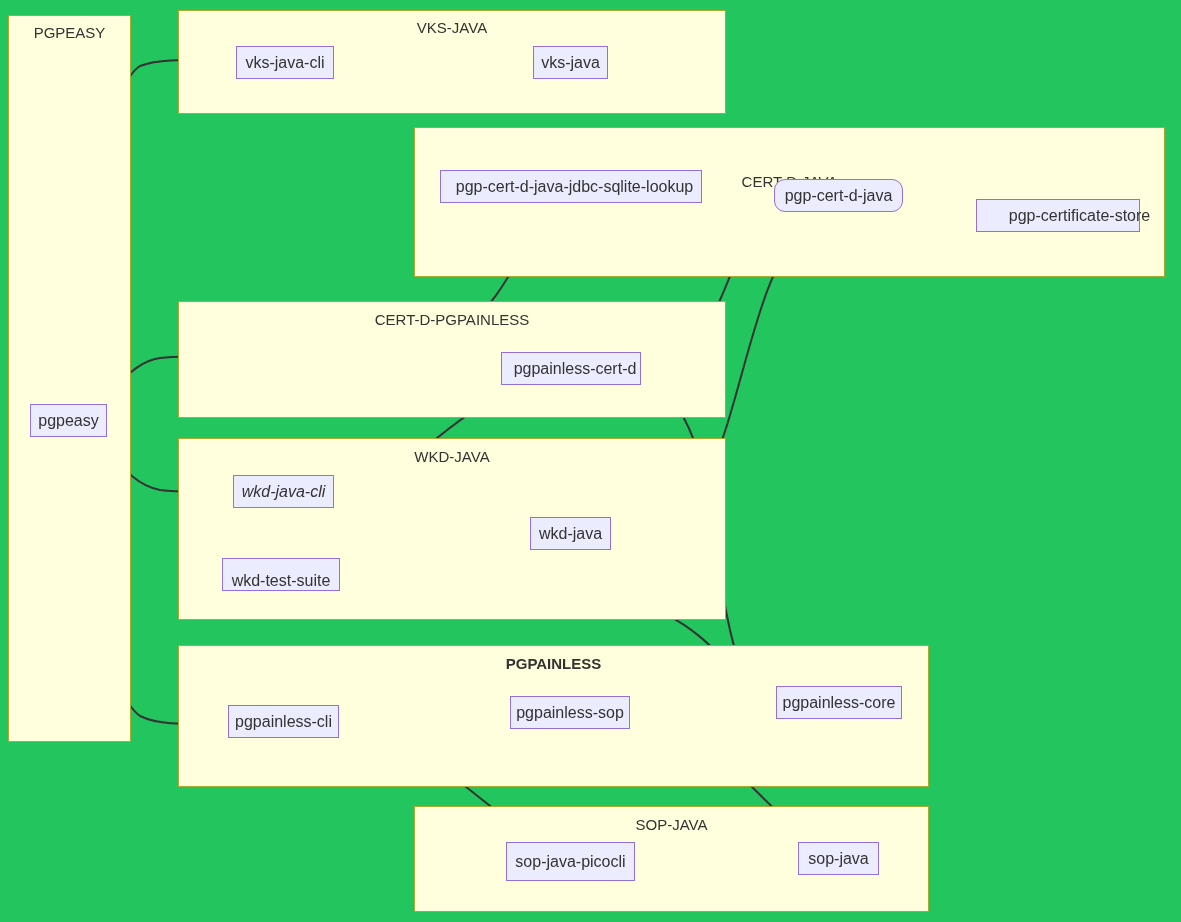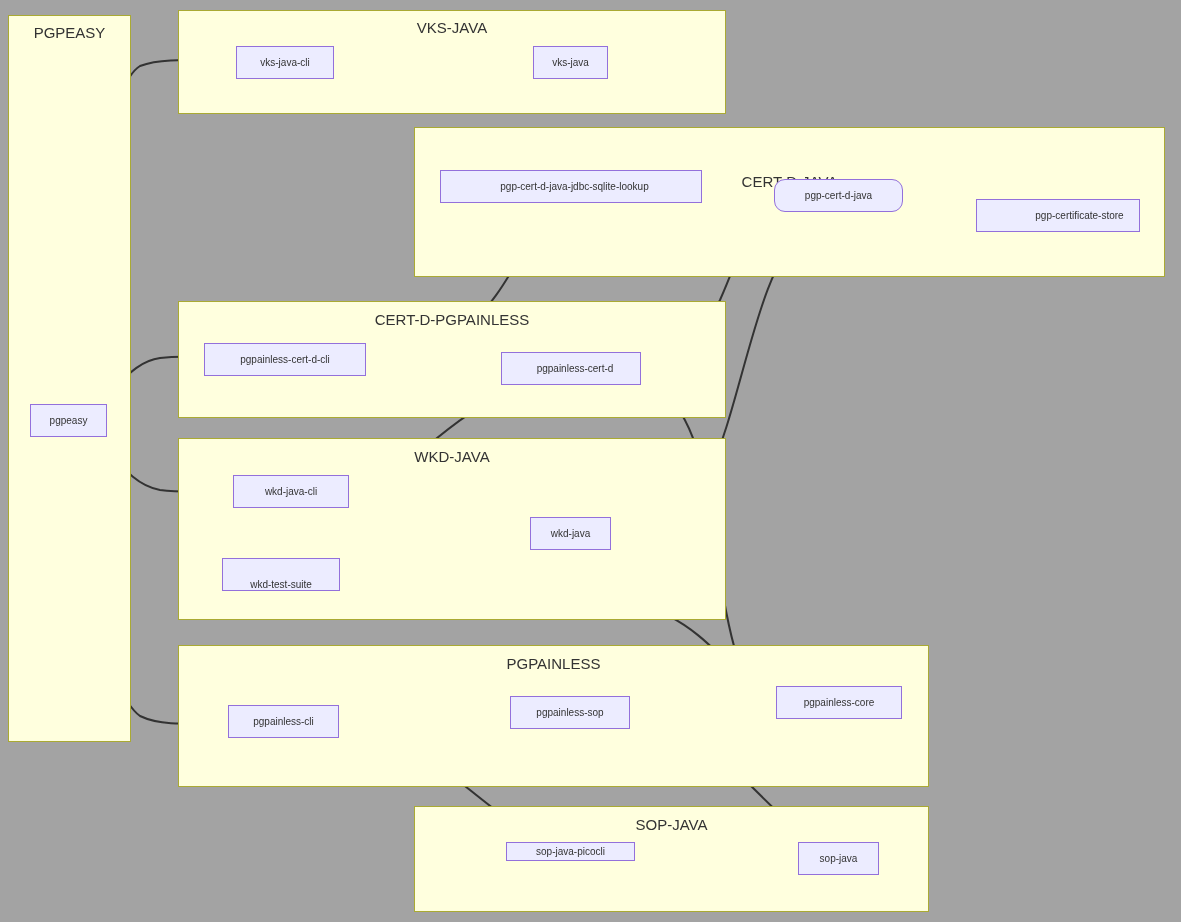--- a/index.html
+++ b/index.html
@@ -4,21 +4,21 @@
 <style>
   html, body {
     margin: 0;
     padding: 0;
     background: #000000;
   }
   #canvas {
     position: relative;
     width: 1181px;
     height: 922px;
-    background: #a3a3a3;
+    background: #22c55e;
     font-family: "Liberation Sans", sans-serif;
     overflow: hidden;
   }
   #edges {
     position: absolute;
     left: 0;
     top: 0;
     width: 1181px;
     height: 922px;
     pointer-events: none;
@@ -39,21 +39,21 @@
     white-space: nowrap;
   }
   .node {
     position: absolute;
     background: #ececff;
     border: 1px solid #9370db;
     box-sizing: border-box;
     display: flex;
     align-items: center;
     justify-content: center;
-    font-size: 10px;
+    font-size: 16px;
     color: #333333;
     white-space: nowrap;
   }
 </style>
 </head>
 <body>
 
 <div id="canvas">
 
   <svg id="edges" viewBox="0 0 1181 922" xmlns="http://www.w3.org/2000/svg">
@@ -122,21 +122,21 @@
 
   <div class="cluster" style="left:178px; top:301px; width:548px; height:117px;">
     <div class="cluster-label" style="top:9px;">CERT-D-PGPAINLESS</div>
   </div>
 
   <div class="cluster" style="left:178px; top:438px; width:548px; height:182px;">
     <div class="cluster-label" style="top:9px;">WKD-JAVA</div>
   </div>
 
   <div class="cluster" style="left:178px; top:645px; width:751px; height:142px;">
-    <div class="cluster-label" style="top:9px;">PGPAINLESS</div>
+    <div class="cluster-label" style="top:9px;font-weight:bold;">PGPAINLESS</div>
   </div>
 
   <div class="cluster" style="left:414px; top:806px; width:515px; height:106px;">
     <div class="cluster-label" style="top:9px;">SOP-JAVA</div>
   </div>
 
   <div class="node" style="left:30px; top:404px; width:77px; height:33px;">
     <span>pgpeasy</span>
   </div>
 
@@ -153,29 +153,26 @@
   </div>
 
   <div class="node" style="left:774px; top:179px; width:129px; height:33px;border-radius:11px;">
     <span>pgp-cert-d-java</span>
   </div>
 
   <div class="node" style="left:976px; top:199px; width:164px; height:33px;padding-left:43px;">
     <span>pgp-certificate-store</span>
   </div>
 
-  <div class="node" style="left:204px; top:343px; width:162px; height:33px;">
-    <span>pgpainless-cert-d-cli</span>
-  </div>
 
   <div class="node" style="left:501px; top:352px; width:140px; height:33px;padding-left:8px;">
     <span>pgpainless-cert-d</span>
   </div>
 
-  <div class="node" style="left:233px; top:475px; width:116px; height:33px;">
+  <div class="node" style="left:233px; top:475px; width:101px; height:33px;font-style:italic;">
     <span>wkd-java-cli</span>
   </div>
 
   <div class="node" style="left:530px; top:517px; width:81px; height:33px;">
     <span>wkd-java</span>
   </div>
 
   <div class="node" style="left:222px; top:558px; width:118px; height:33px;align-items:flex-end;">
     <span>wkd-test-suite</span>
   </div>
@@ -185,21 +182,21 @@
   </div>
 
   <div class="node" style="left:510px; top:696px; width:120px; height:33px;align-items:center;">
     <span>pgpainless-sop</span>
   </div>
 
   <div class="node" style="left:776px; top:686px; width:126px; height:33px;justify-content:center;">
     <span>pgpainless-core</span>
   </div>
 
-  <div class="node" style="left:506px; top:842px; width:129px; height:19px;">
+  <div class="node" style="left:506px; top:842px; width:129px; height:39px;">
     <span>sop-java-picocli</span>
   </div>
 
   <div class="node" style="left:798px; top:842px; width:81px; height:33px;">
     <span>sop-java</span>
   </div>
 
 </div>
 
 </body></html>

